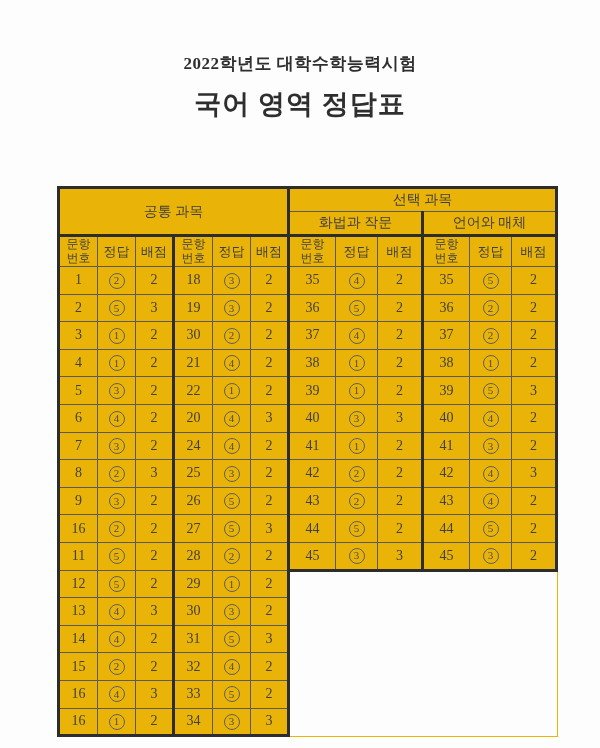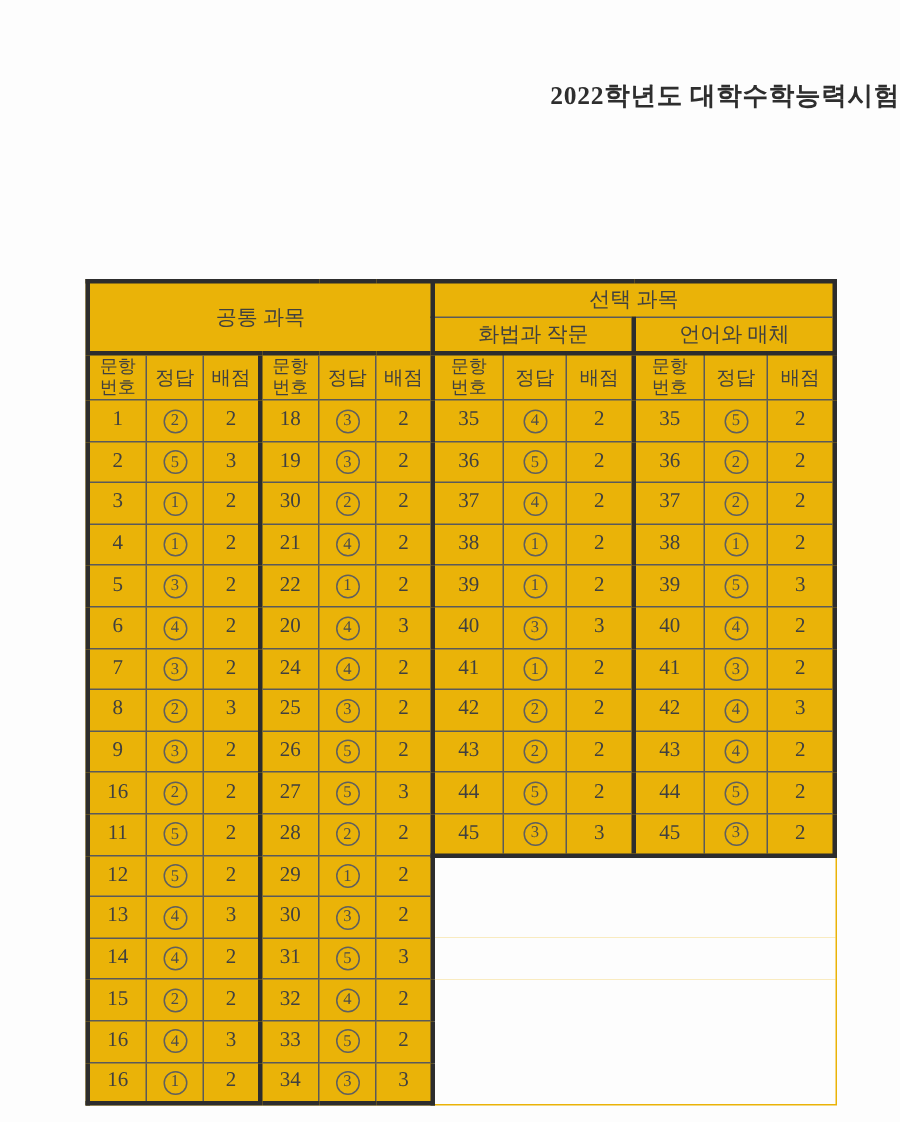--- a/index.html
+++ b/index.html
@@ -6,21 +6,21 @@
   body {
     width:600px; height:748px;
     background:#fdfdfd;
     font-family:"Liberation Serif","DejaVu Serif",serif;
     color:#3f3f3f;
     overflow:hidden;
   }
   .page { position:relative; width:600px; height:748px; }
 
   
-  .titles { position:absolute; top:52px; left:0; width:600px; text-align:right; color:#2e2e2e; }
+  .titles { position:absolute; top:52px; left:0; width:600px; text-align:center; color:#2e2e2e; }
   .title-line1 { font-size:17px; font-weight:bold; letter-spacing:0.5px; }
   .title-line2 { font-size:27px; font-weight:bold; letter-spacing:1px; margin-top:11px; }
   .title-line3 { font-size:26px; font-weight:bold; margin-top:3px; }
 
   
   .answer-table {
     position:absolute; left:57px; top:186px;
     border-collapse:collapse; table-layout:fixed;
     background:#eab308;
   }
@@ -57,20 +57,21 @@
     box-sizing:border-box;
   }
 </style>
 </head>
 <body>
 
 <div class="page">
 
   <div class="titles">
     <div class="title-line1">2022학년도 대학수학능력시험</div>
+    <div class="title-line2">국어 영역 정답표</div>
   </div>
 
   <table class="answer-table">
     <colgroup>
       <col style="width:39px">
         <col style="width:38px">
         <col style="width:38px">
       <col style="width:39px">
         <col style="width:38px">
         <col style="width:38px">

